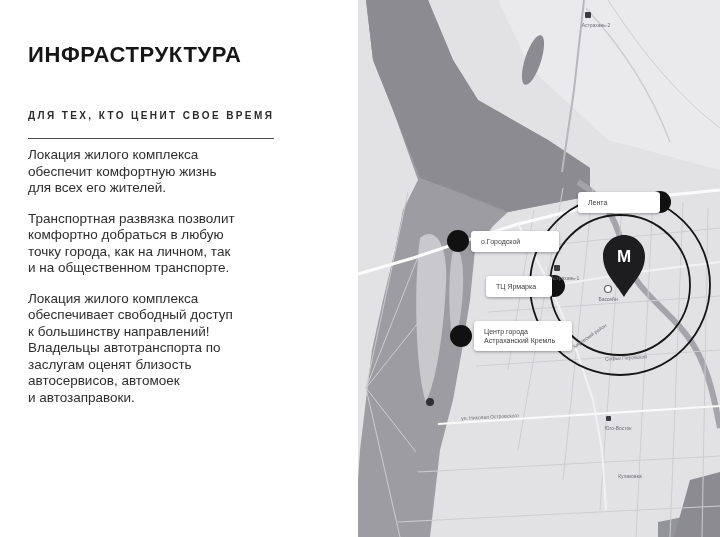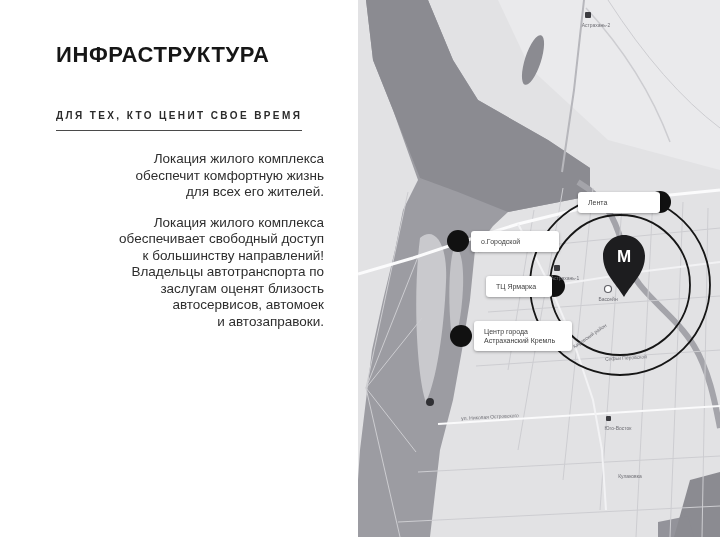--- a/index.html
+++ b/index.html
@@ -1,25 +1,25 @@
 <!DOCTYPE html>
 <html><head>
 <meta charset="utf-8">
 <style>
   * { margin:0; padding:0; box-sizing:border-box; }
   html,body { width:720px; height:537px; overflow:hidden; background:#ffffff;
     font-family:"Liberation Sans","DejaVu Sans",sans-serif; }
   .slide { position:relative; width:720px; height:537px; background:#ffffff; }
 
   
-  .panel { position:absolute; left:56px; top:42px; width:268px; z-index:3; }
+  .panel { position:absolute; left:28px; top:42px; width:268px; z-index:3; }
   .title { font-size:22px; font-weight:800; letter-spacing:.6px; color:#161616; }
   .subtitle { display:inline-block; margin-top:24px; font-size:10px; font-weight:700;
-    letter-spacing:2.4px; color:#2b2b2b; border-bottom:1.4px solid #4a4a4a; padding-bottom:9px; }
-  .body-text { margin-top:20px;text-align:right; }
+    letter-spacing:2.4px; color:#2b2b2b; border-bottom:1.4px solid #4a4a4a; padding-bottom:17px; }
+  .body-text { margin-top:8px; }
   .body-text p { white-space:pre-line; font-size:13.5px; line-height:16.5px;
     color:#2e2e2e; margin-bottom:14px; }
 
   
   .watermark { position:absolute; left:148px; top:182px; z-index:2; font-size:150px;
     font-weight:800; letter-spacing:14px; color:rgba(241,241,244,0.85);
     pointer-events:none; user-select:none; }
 
   
   .map { position:absolute; left:358px; top:0; width:362px; height:537px; overflow:hidden; }
@@ -44,20 +44,24 @@
 <div class="slide">
 
 
   <div class="panel">
     <div class="title">ИНФРАСТРУКТУРА</div><br>
     <div class="subtitle">ДЛЯ ТЕХ, КТО ЦЕНИТ СВОЕ ВРЕМЯ</div>
     <div class="body-text">
       <p>Локация жилого комплекса
 обеспечит комфортную жизнь
 для всех его жителей.</p>
+      <p>Транспортная развязка позволит
+комфортно добраться в любую
+точку города, как на личном, так
+и на общественном транспорте.</p>
       <p>Локация жилого комплекса
 обеспечивает свободный доступ
 к большинству направлений!
 Владельцы автотранспорта по
 заслугам оценят близость
 автосервисов, автомоек
 и автозаправоки.</p>
     </div>
   </div>
 

